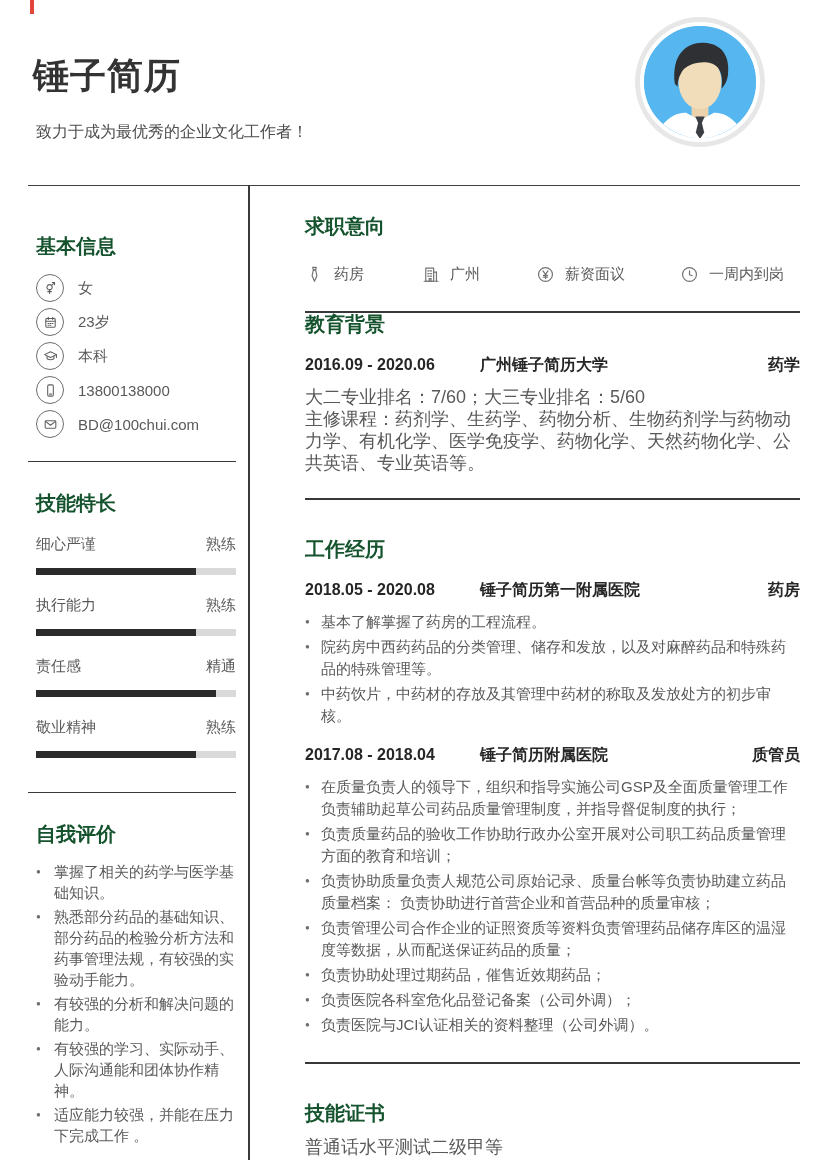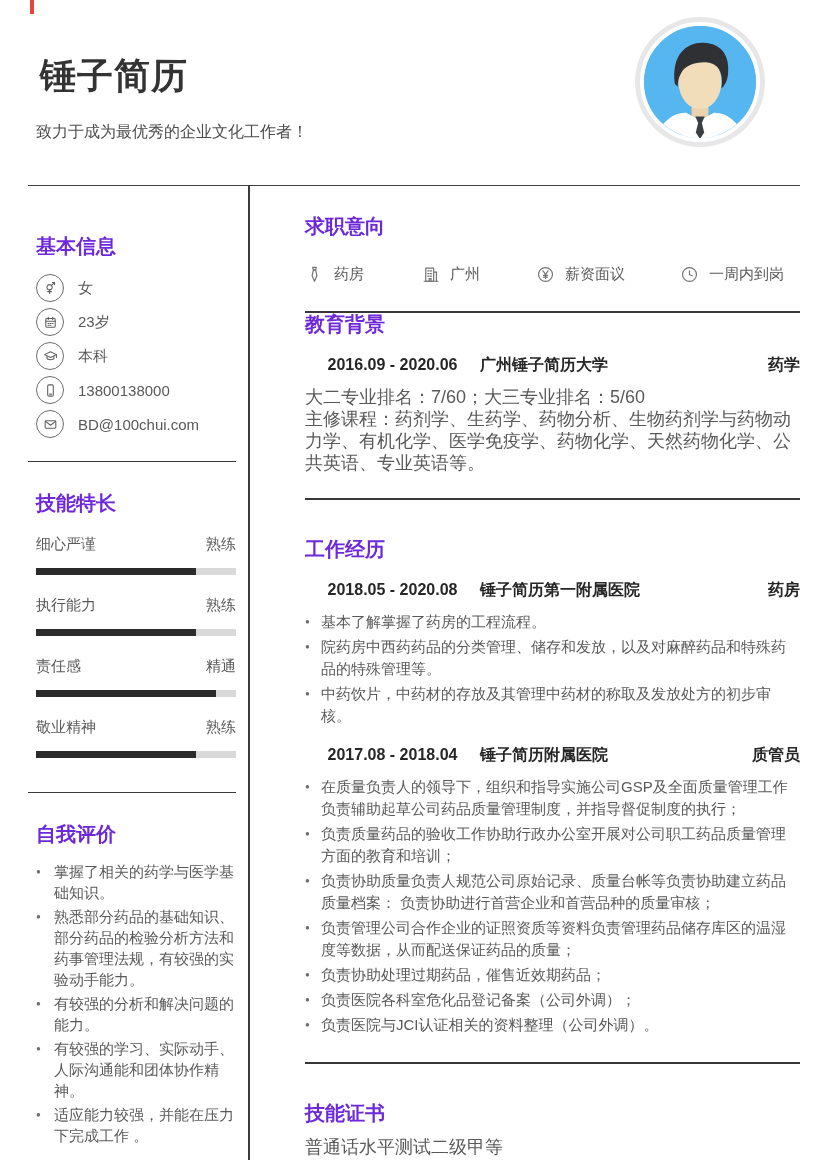--- a/index.html
+++ b/index.html
@@ -6,36 +6,36 @@
   body{width:820px;height:1160px;position:relative;overflow:hidden;
        font-family:"Liberation Sans","DejaVu Sans",sans-serif;
        -webkit-font-smoothing:antialiased;}
   .page{width:820px;height:1160px;position:relative;background:#fff;}
 
   .red-mark{position:absolute;left:30px;top:0;width:4px;height:14px;background:#e2453a;}
 
   
   .header{position:absolute;left:28px;right:20px;top:0;height:185px;
           border-bottom:1px solid #404040;}
-  .title{position:absolute;left:12px;top:52px;font-size:36px;font-weight:600;
+  .title{position:absolute;left:5px;top:52px;font-size:36px;font-weight:600;
          color:#333;letter-spacing:1px;}
   .subtitle{position:absolute;left:8px;top:122px;font-size:16px;color:#4d4d4d;}
 
   .avatar-wrap{position:absolute;left:612px;top:22px;width:112px;height:112px;
                border-radius:50%;border:4px solid #fff;
                box-shadow:0 0 0 5px #e7e7e7;overflow:hidden;background:#56b7f0;}
   .avatar-wrap svg{display:block;}
 
   
   .body{position:absolute;top:185px;left:28px;right:20px;bottom:0;display:flex;}
   .sidebar{width:222px;box-sizing:border-box;border-right:2px solid #3a3a3a;
            padding:50px 12px 0 8px;}
   .main{flex:1;box-sizing:border-box;padding:30px 0 0 55px;}
 
-  h2.sec{font-size:20px;font-weight:700;color:#6d28d9;margin:0;line-height:22px;}
+  h2.sec{font-size:20px;font-weight:700;color:#14532d;margin:0;line-height:22px;}
 
   
   hr.side{border:0;border-top:1px solid #3a3a3a;margin:20px 0 30px -8px;}
   .info-list{list-style:none;margin:14px 0 0;padding:0;}
   .info-list li{height:34px;display:flex;align-items:center;gap:14px;
                 color:#595959;font-size:15px;}
   .cicon{width:26px;height:26px;border:1.4px solid #6e6e6e;border-radius:50%;
          display:flex;align-items:center;justify-content:center;flex:0 0 auto;}
   .cicon svg{width:15px;height:15px;stroke:#5f5f5f;fill:none;
              stroke-width:1.7;stroke-linecap:round;stroke-linejoin:round;}
@@ -57,21 +57,21 @@
   .intent{display:flex;align-items:center;gap:10px;color:#595959;font-size:15px;}
   .intent:nth-child(1){width:116px;}
   .intent:nth-child(2){width:115px;text-align:center;}
   .intent:nth-child(3){width:144px;}
   .intent svg{width:19px;height:19px;stroke:#737373;fill:none;
               stroke-width:1.5;stroke-linecap:round;stroke-linejoin:round;}
 
   .sec2{margin-top:34px;}
   .bold-row{display:flex;align-items:baseline;font-size:16px;font-weight:700;
             color:#262626;margin-top:20px;}
-  .bold-row .period{width:175px;text-align:center;}
+  .bold-row .period{width:175px;}
   .bold-row .org{flex:1;}
   .detail{color:#595959;font-size:18px;line-height:22px;}
   .detail.first{margin-top:10px;}
   .mbul{list-style:none;margin:10px 0 0;padding:0;}
   .mbul li{display:flex;gap:9px;color:#595959;font-size:15px;
            line-height:22px;margin-bottom:3px;}
   .mbul li .dot{flex:0 0 7px;color:#6e6e6e;font-size:8px;line-height:22px;}
   .cert-lines{margin-top:12px;}
 </style>
 </head>

